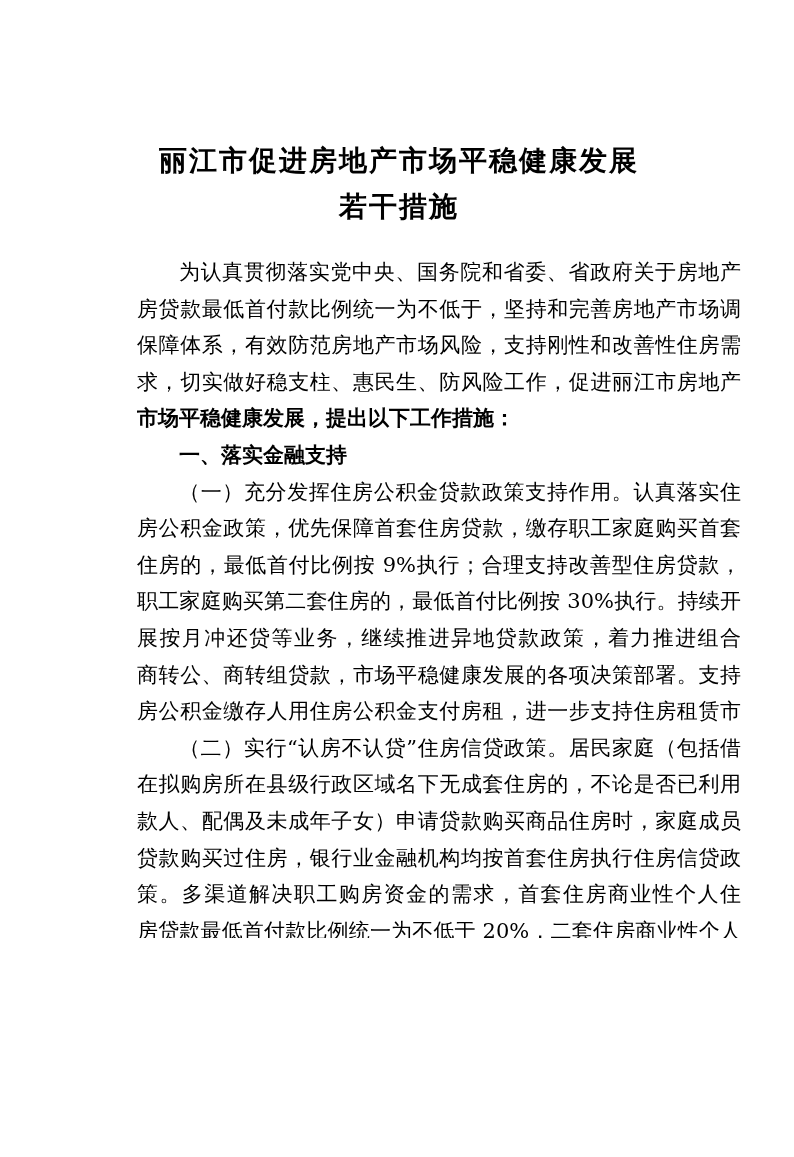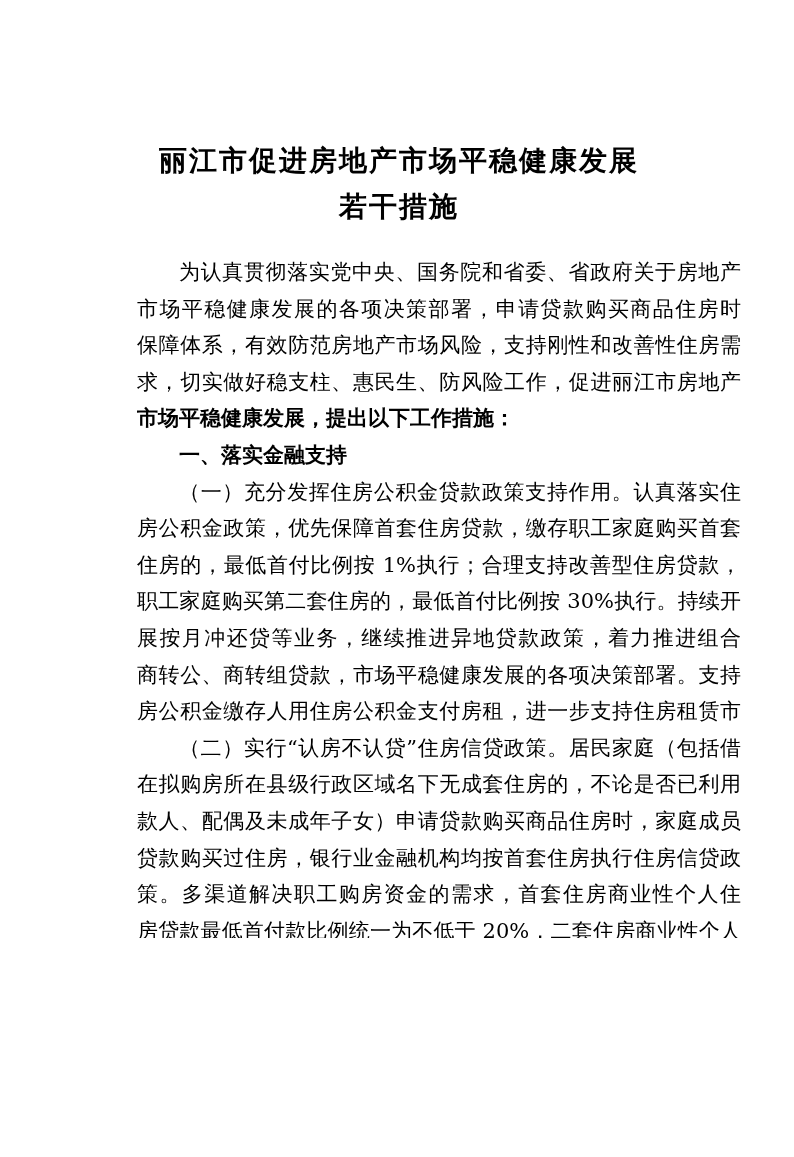--- a/index.html
+++ b/index.html
@@ -59,28 +59,28 @@
 
 <div class="page">
 
   <div class="title-block">
     <div class="title-line">丽江市促进房地产市场平稳健康发展</div>
     <div class="title-line">若干措施</div>
   </div>
 
   <div class="body-block" id="doc-body">
       <div class="line indent">为认真贯彻落实党中央、国务院和省委、省政府关于房地产</div>
-      <div class="line">市场平稳健康发展的各项决策部署，申请贷款购买商品住房时</div>
+      <div class="line">房贷款最低首付款比例统一为不低于，坚持和完善房地产市场调</div>
       <div class="line">保障体系，有效防范房地产市场风险，支持刚性和改善性住房需</div>
       <div class="line">求，切实做好稳支柱、惠民生、防风险工作，促进丽江市房地产</div>
       <div class="line end">市场平稳健康发展，提出以下工作措施：</div>
       <div class="line indent end">一、落实金融支持</div>
       <div class="line indent">（一）充分发挥住房公积金贷款政策支持作用。认真落实住</div>
       <div class="line">房公积金政策，优先保障首套住房贷款，缴存职工家庭购买首套</div>
-      <div class="line">住房的，最低首付比例按 1%执行；合理支持改善型住房贷款，</div>
+      <div class="line">住房的，最低首付比例按 9%执行；合理支持改善型住房贷款，</div>
       <div class="line">职工家庭购买第二套住房的，最低首付比例按 30%执行。持续开</div>
       <div class="line">展按月冲还贷等业务，继续推进异地贷款政策，着力推进组合贷、</div>
       <div class="line">商转公、商转组贷款，市场平稳健康发展的各项决策部署。支持住</div>
       <div class="line">房公积金缴存人用住房公积金支付房租，进一步支持住房租赁市</div>
       <div class="line indent">（二）实行“认房不认贷”住房信贷政策。居民家庭（包括借</div>
       <div class="line">在拟购房所在县级行政区域名下无成套住房的，不论是否已利用</div>
       <div class="line">款人、配偶及未成年子女）申请贷款购买商品住房时，家庭成员</div>
       <div class="line">贷款购买过住房，银行业金融机构均按首套住房执行住房信贷政</div>
       <div class="line">策。多渠道解决职工购房资金的需求，首套住房商业性个人住</div>
       <div class="line">房贷款最低首付款比例统一为不低于 20%，二套住房商业性个人</div>

